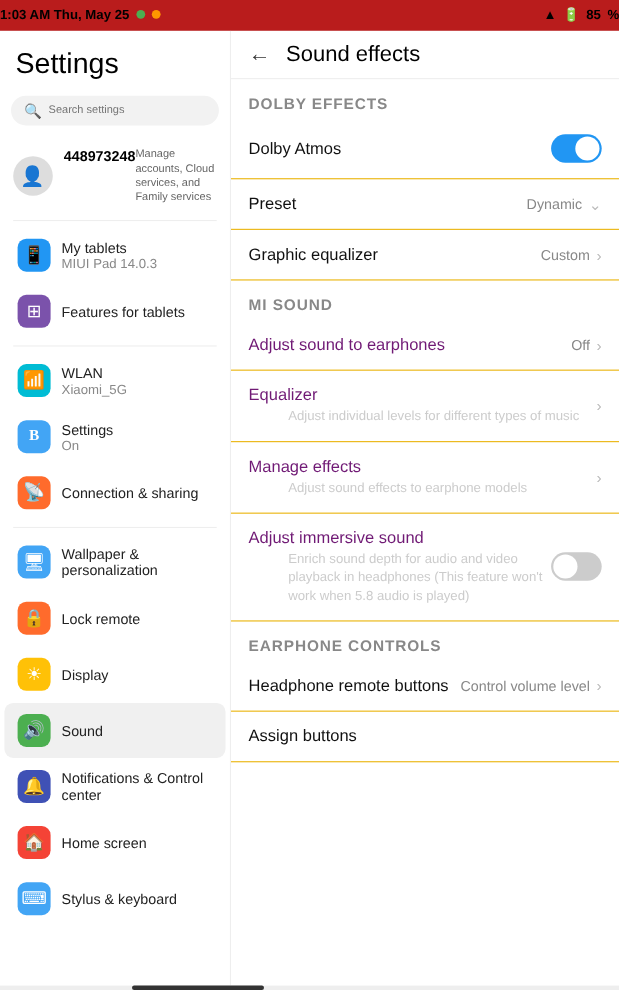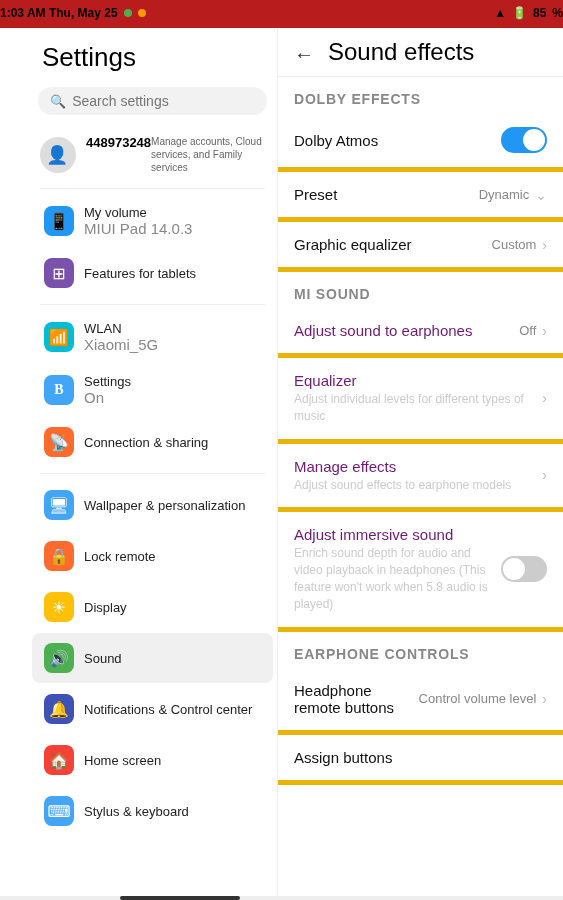--- a/index.html
+++ b/index.html
@@ -33,47 +33,46 @@
 
     
     .main-container {
       display: flex;
       flex: 1;
       overflow: hidden;
     }
 
     
     .sidebar {
-      width: 250px;
+      width: 210px;
       background: #fff;
       overflow-y: auto;
       border-right: 1px solid #eee;
       flex-shrink: 0;
-      margin-left: 28px;
     }
     .sidebar-title {
       font-size: 26px;
       font-weight: 400;
       padding: 14px 14px 10px 14px;
       color: #000;
     }
     .search-bar {
       margin: 4px 10px 12px 10px;
       display: flex;
       align-items: center;
       background: #f2f2f2;
       border-radius: 20px;
       padding: 6px 12px;
       gap: 6px;
     }
     .search-icon-small { color: #888; font-size: 13px; }
     .search-input {
       border: none;
       background: transparent;
-      font-size: 14px;
+      font-size: 10px;
       color: #444;
       outline: none;
       width: 100%;
     }
 
     .sidebar-account {
       display: flex;
       align-items: center;
       padding: 8px 12px;
       gap: 10px;
@@ -109,21 +108,21 @@
     .icon-purple { background: #7B52AB; color: #fff; }
     .icon-teal { background: #00BCD4; color: #fff; }
     .icon-lightblue { background: #42A5F5; color: #fff; }
     .icon-orange { background: #FF6B2C; color: #fff; }
     .icon-yellow { background: #FFC107; color: #fff; }
     .icon-green { background: #4CAF50; color: #fff; }
     .icon-indigo { background: #3F51B5; color: #fff; }
     .icon-red { background: #F44336; color: #fff; }
 
     .sidebar-item-label { font-size: 13px; color: #222; }
-    .sidebar-item-sub { font-size: 15px; color: #888; }
+    .sidebar-item-sub { font-size: 12px; color: #888; }
 
     .sidebar-divider {
       height: 1px; background: #eee;
       margin: 6px 12px;
     }
 
     
     .right-panel {
       flex: 1;
       overflow-y: auto;
@@ -137,46 +136,46 @@
       padding: 10px 16px;
       gap: 14px;
       border-bottom: 1px solid #eee;
     }
     .back-btn {
       font-size: 20px;
       cursor: pointer;
       color: #333;
     }
     .panel-title {
-      font-size: 24px;
+      font-size: 20px;
       font-weight: 500;
       color: #000;
     }
 
     .section-label {
       font-size: 14px;
       font-weight: 600;
       color: #888;
       letter-spacing: 0.8px;
       padding: 14px 16px 6px 16px;
       text-transform: uppercase;
     }
 
     .settings-row {
       display: flex;
       align-items: center;
       justify-content: flex-start;
       padding: 14px 16px;
-      border-bottom: 5px solid #eab308;
+      border-bottom: 1px solid #eab308;
       cursor: pointer;
     }
 
     .row-left { display: flex; flex-direction: column; gap: 2px; flex: 1; }
     .row-title { font-size: 15px; color: #111; font-weight: 500; }
-    .row-subtitle { font-size: 12px; color: #888; line-height: 1.4; }
+    .row-subtitle { font-size: 12px; color: #888; line-height: 1.4; margin-left: 36px; }
     .row-right { display: flex; align-items: center; gap: 6px; color: #888; font-size: 13px; flex-shrink: 0; }
     .row-value { color: #888; font-size: 13px; }
     .chevron { color: #bbb; font-size: 14px; }
 
     
     .toggle {
       width: 46px; height: 26px;
       border-radius: 13px;
       background: #2196F3;
       position: relative;
@@ -255,21 +254,21 @@
         <span class="account-id">448973248</span>
         <span class="account-desc">Manage accounts, Cloud services, and Family services</span>
       </div>
     </div>
 
     <div class="sidebar-divider"></div>
 
     <div class="sidebar-item">
       <div class="sidebar-icon icon-blue">📱</div>
       <div>
-        <div class="sidebar-item-label">My volume</div>
+        <div class="sidebar-item-label">My tablets</div>
         <div class="sidebar-item-sub">MIUI Pad 14.0.3</div>
       </div>
     </div>
 
     <div class="sidebar-item">
       <div class="sidebar-icon icon-purple">⊞</div>
       <div class="sidebar-item-label">Features for tablets</div>
     </div>
 
     <div class="sidebar-divider"></div>

